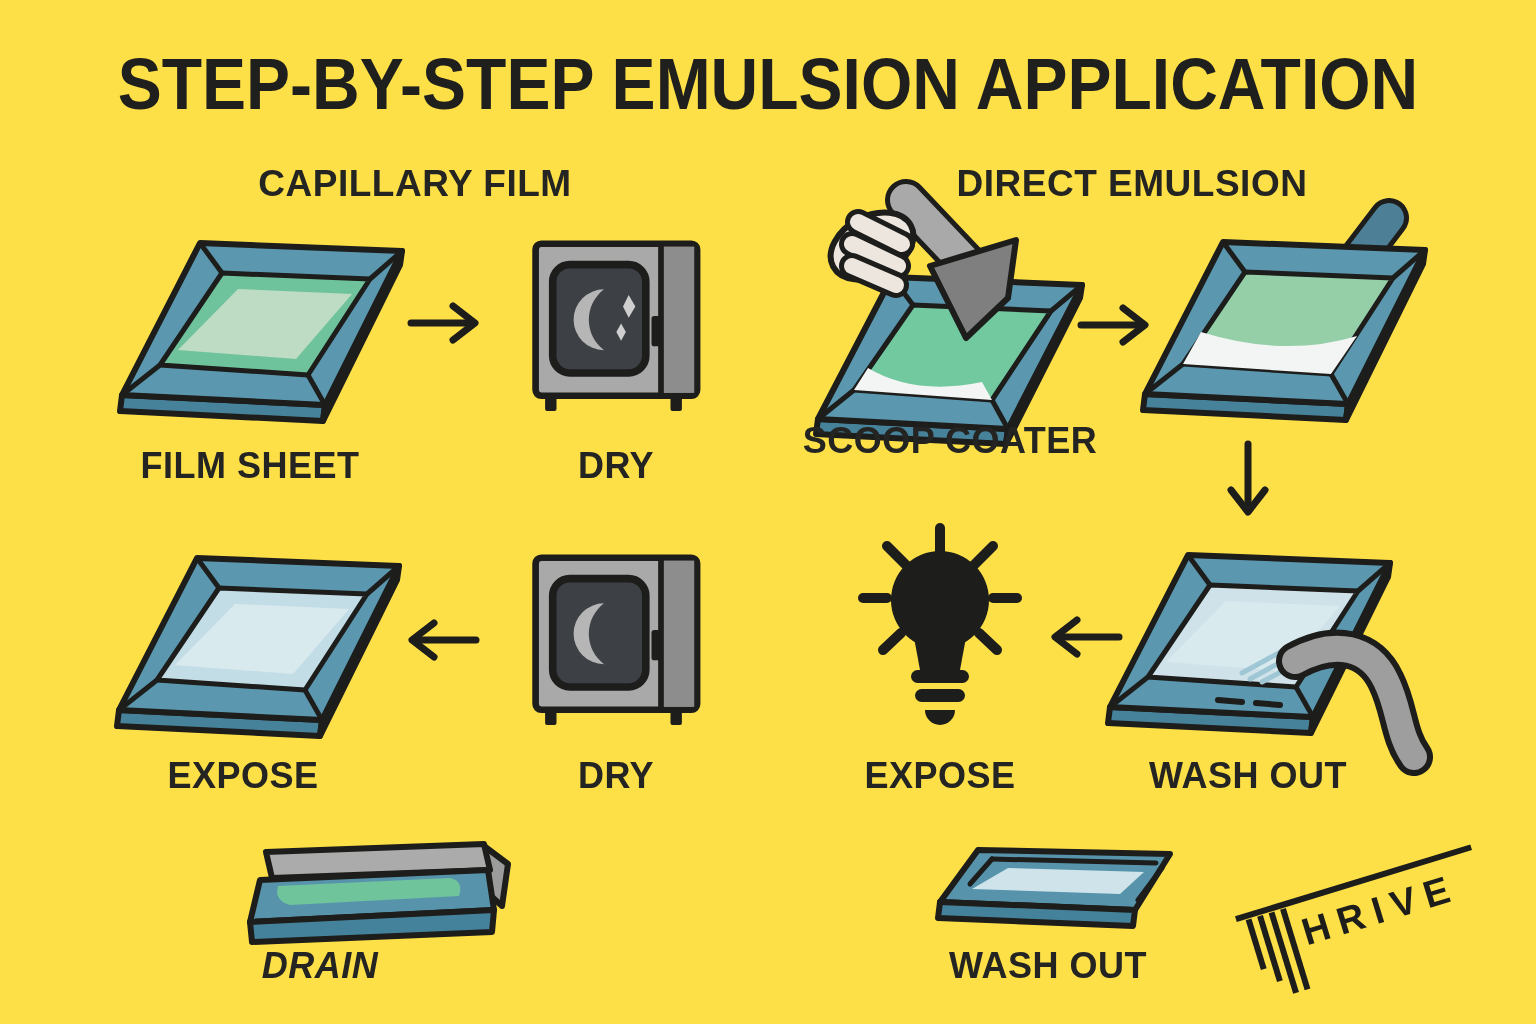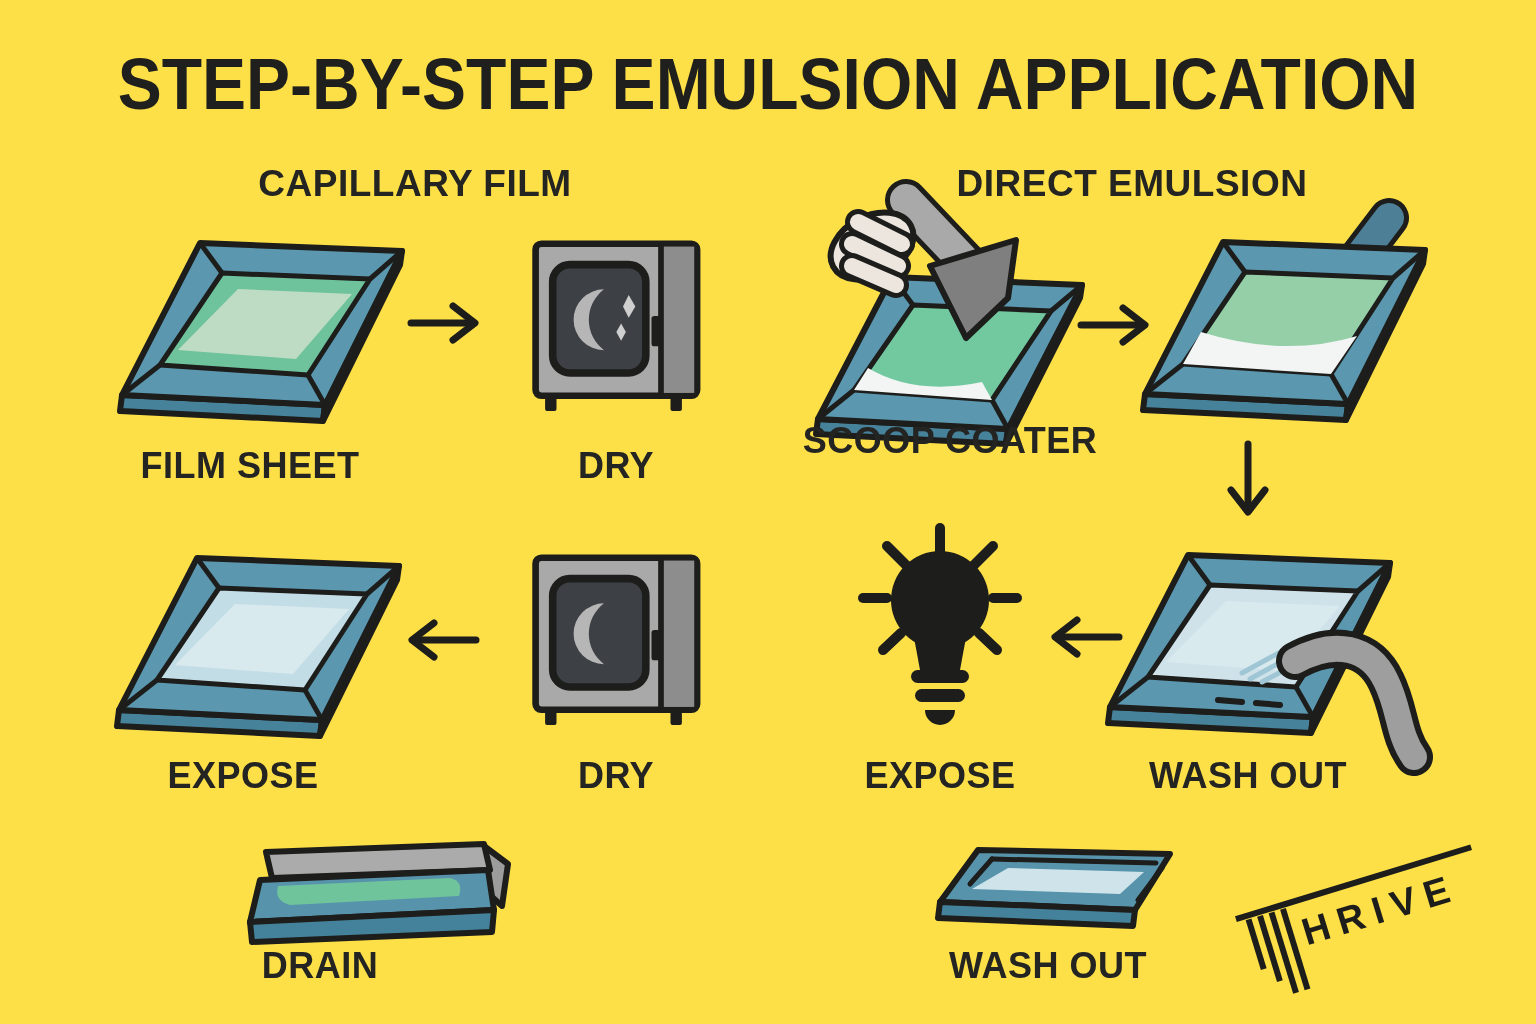--- a/index.html
+++ b/index.html
@@ -225,21 +225,21 @@
 
   <svg class="abs" style="left:238px;top:838px;" width="280" height="110" viewBox="0 0 280 110">
     <g stroke="#1d1d1b" stroke-width="6" stroke-linejoin="round">
       <polygon points="246,8 270,26 264,68 242,48" fill="#9c9c9c"></polygon>
       <polygon points="28,14 246,6 252,32 34,40" fill="#ababab"></polygon>
       <polygon points="22,42 250,32 256,72 12,84" fill="#5794ac"></polygon>
       <path d="M 40,48 L 212,40 Q 226,43 221,58 L 52,67 Q 36,63 40,48 Z" fill="#6fc49c" stroke="none"></path>
       <polygon points="12,84 256,72 254,94 14,104" fill="#44829b"></polygon>
     </g>
   </svg>
-  <div class="abs label" style="left:170px;width:300px;top:945px;">DRAIN</div>
+  <div class="abs label" style="left:170px;width:300px;top:945px;font-style:italic;">DRAIN</div>
 
   <svg class="abs" style="left:930px;top:842px;" width="260" height="100" viewBox="0 0 260 100">
     <g stroke="#1d1d1b" stroke-width="6" stroke-linejoin="round">
       <polygon points="48,8 240,12 205,68 10,60" fill="#5794ac"></polygon>
       <polygon points="78,26 214,30 190,52 42,47" fill="#cfe4ea" stroke="none"></polygon>
       <polygon points="10,60 205,68 203,84 8,76" fill="#44829b"></polygon>
     </g>
     <g stroke="#1d1d1b" stroke-width="5" stroke-linecap="round" fill="none">
       <line x1="62" y1="17" x2="226" y2="21"></line>
       <line x1="62" y1="17" x2="40" y2="42"></line>

